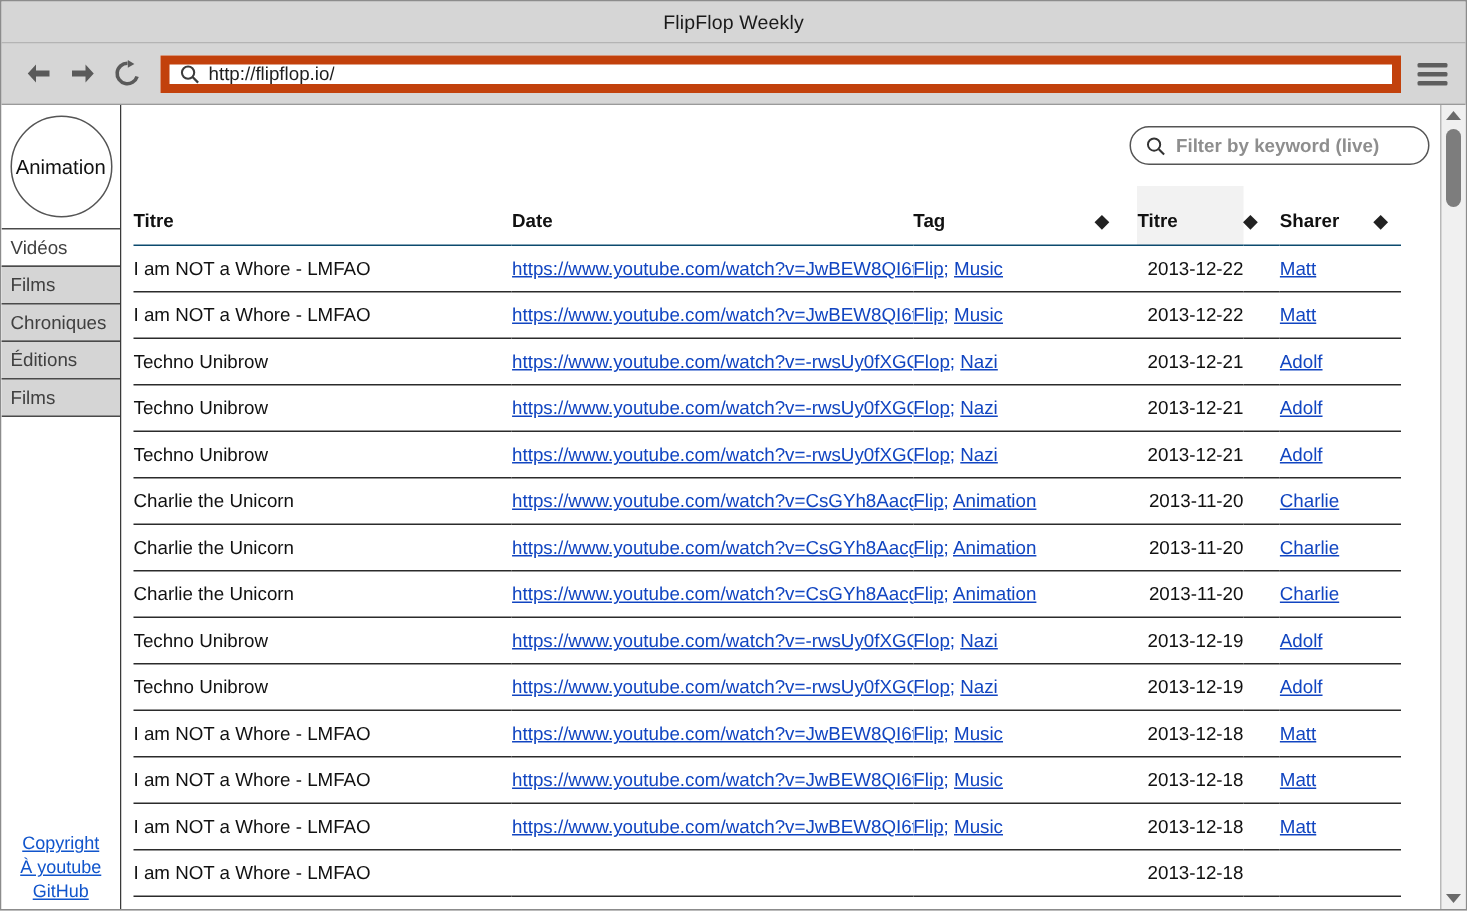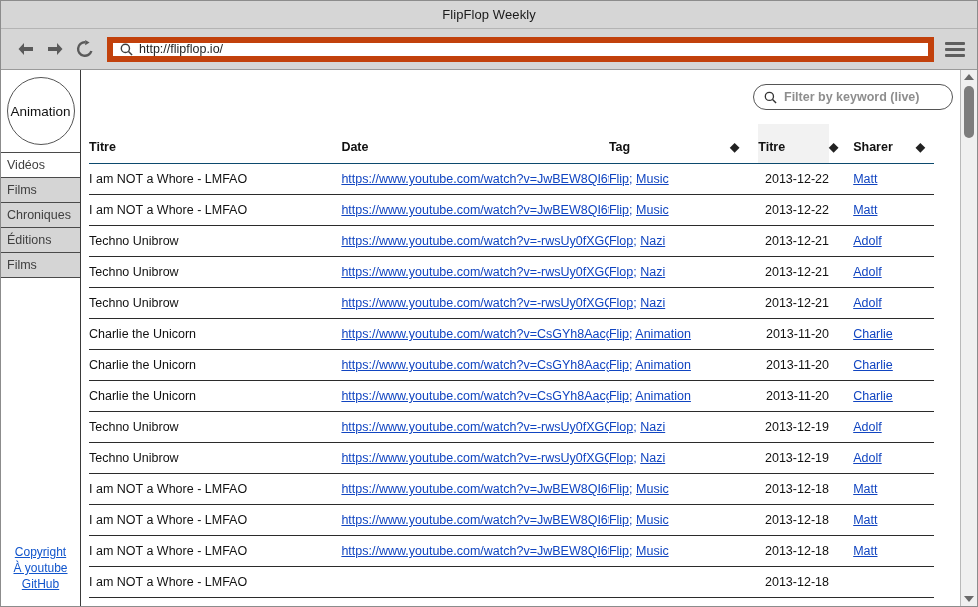--- a/index.html
+++ b/index.html
@@ -164,21 +164,21 @@
     border-bottom: 1px solid #4a4a4a;
     margin-bottom: -1px;
     cursor: pointer;
     white-space: nowrap;
   }
   .nav-item.active {
     background: #ffffff;
   }
   .sidebar-spacer { flex: 1 1 auto; }
   .sidebar-footer {
-    padding-bottom: 14px;
+    padding-bottom: 4px;
     display: flex;
     flex-direction: column;
     align-items: center;
     gap: 0px;
   }
   .footer-link {
     font-size: 12px;
     color: #1155cc;
     text-decoration: underline;
     line-height: 16px;

